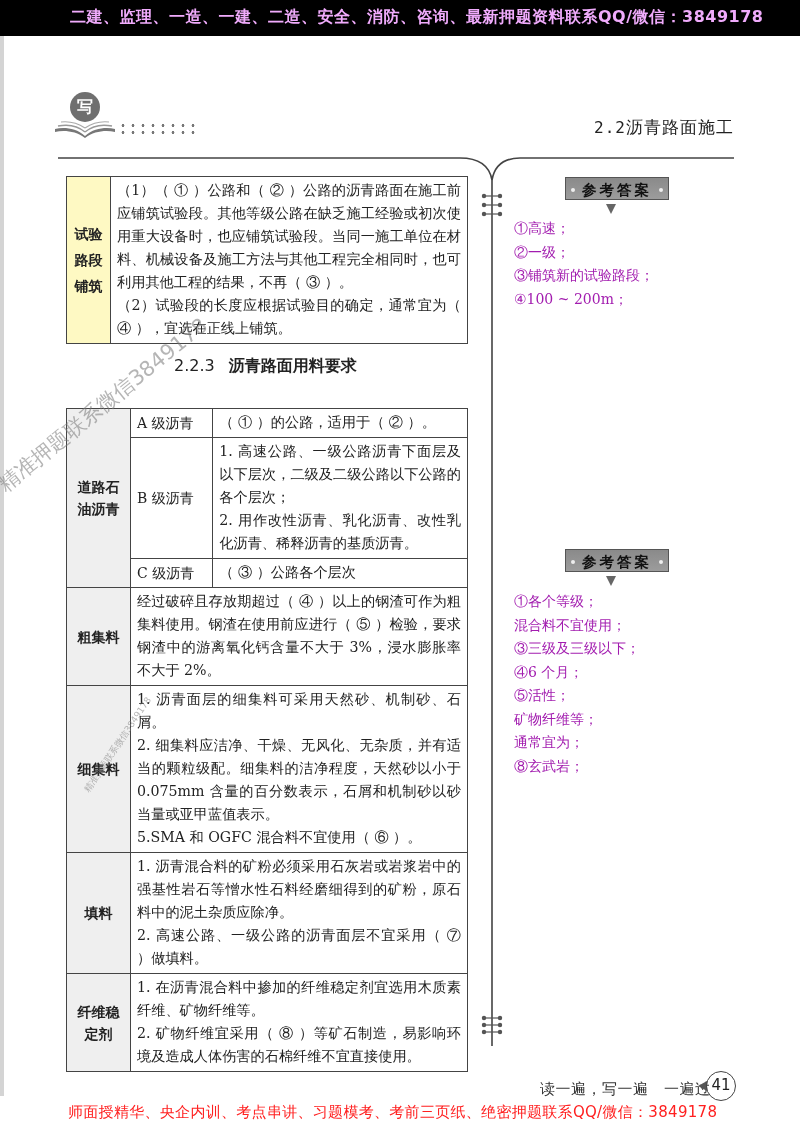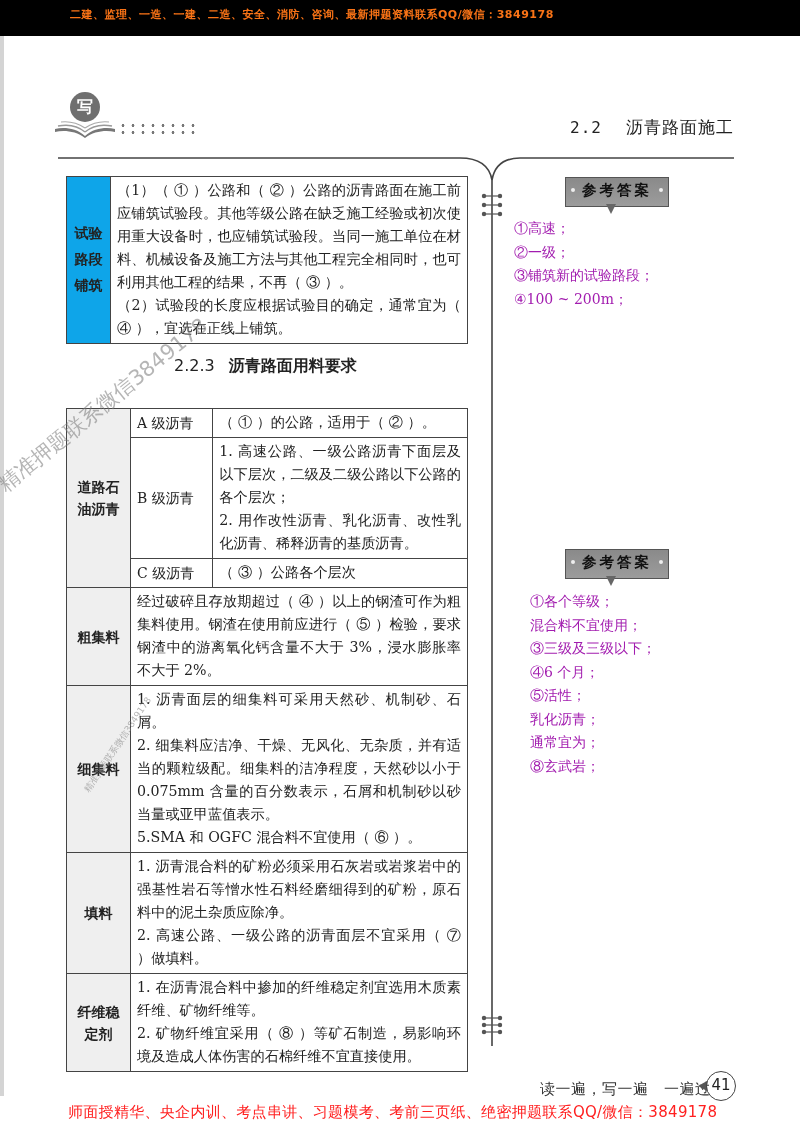--- a/index.html
+++ b/index.html
@@ -1,51 +1,51 @@
 <!DOCTYPE html>
 <html><head>
 <meta charset="utf-8">
 <style>
   * { box-sizing: border-box; margin: 0; padding: 0; }
   html, body { width: 800px; height: 1132px; background: #fff; overflow: hidden; }
   body { position: relative; font-family: "DejaVu Serif", "Liberation Serif", serif; color: #222; }
 
   .top-banner { position: absolute; left: 0; top: 0; width: 800px; height: 36px; background: #000; }
-  .top-banner-text { position: absolute; left: 70px; top: 7px; color: #f97316; font-family: "DejaVu Sans", sans-serif; font-weight: bold; font-size: 11px; letter-spacing: 0.5px; white-space: nowrap; }
+  .top-banner-text { position: absolute; left: 70px; top: 7px; color: #f0abfc; font-family: "DejaVu Sans", sans-serif; font-weight: bold; font-size: 16px; letter-spacing: 0.5px; white-space: nowrap; }
 
   .left-edge { position: absolute; left: 0; top: 36px; width: 4px; height: 1060px; background: #d4d4d4; }
 
   
   .logo { position: absolute; left: 54px; top: 92px; width: 62px; height: 48px; }
   .logo-circle { position: absolute; left: 16px; top: 0; width: 30px; height: 30px; border-radius: 50%; background: #6f6f6f; color: #fff; font-size: 16px; font-weight: bold; text-align: center; line-height: 30px; }
   .logo-book { position: absolute; left: 0; top: 24px; width: 62px; height: 22px; }
   .dots { position: absolute; left: 118px; top: 122px; width: 80px; height: 14px;
     background-image: radial-gradient(circle, #777 1.3px, transparent 1.6px);
     background-size: 10px 7px; }
   .section-title { position: absolute; right: 66px; top: 116px; font-family: "DejaVu Sans", sans-serif; font-size: 17px; color: #222; letter-spacing: 1px; }
-  .section-num { margin-right: 24px; font-family: "DejaVu Sans Mono", monospace; font-size: 16px; }
+  .section-num { margin-right: 0; font-family: "DejaVu Sans Mono", monospace; font-size: 16px; }
 
   .divider-svg { position: absolute; left: 0; top: 140px; width: 800px; height: 960px; pointer-events: none; }
 
   
   table.kt { position: absolute; border-collapse: collapse; font-size: 14.2px; line-height: 23px; }
   table.kt td { border: 1.4px solid #444; vertical-align: middle; }
-  td.cat { background: #0ea5e9; font-family: Liberation Mono, monospace; font-weight: bold; font-size: 14px; text-align: center; line-height: 26px; width: 44px; }
+  td.cat { background: #fef9c3; font-family: Liberation Sans, sans-serif; font-weight: bold; font-size: 14px; text-align: center; line-height: 26px; width: 44px; }
   td.cat2 { background: #efefef; font-family: "DejaVu Sans", sans-serif; font-weight: bold; font-size: 14px; text-align: center; line-height: 22px; width: 64px; }
   td.sub { text-align: left; padding: 2px 6px; white-space: nowrap; font-size: 14px; }
   td.body { padding: 2px 6px 3px 6px; text-align: justify; }
 
   .t1 { left: 66px; top: 176px; width: 402px; }
   .t2 { left: 66px; top: 408px; width: 402px; }
 
   .subhead { position: absolute; left: 174px; top: 356px; font-family: "DejaVu Sans", sans-serif; font-size: 16px; font-weight: bold; color: #222; text-align: right; }
   .subhead .num { margin-right: 14px; font-weight: normal; }
 
   
-  .ans-label { position: absolute; width: 104px; height: 30px; background: linear-gradient(#8a8a8a, #9c9c9c); border: 1px solid #555; color: #111; font-weight: bold; font-size: 14.5px; text-align: center; line-height: 24px; letter-spacing: 3px; }
+  .ans-label { position: absolute; width: 104px; height: 23px; background: linear-gradient(#8a8a8a, #9c9c9c); border: 1px solid #555; color: #111; font-weight: bold; font-size: 14.5px; text-align: center; line-height: 24px; letter-spacing: 3px; }
   .ans-label::before, .ans-label::after { content: ""; position: absolute; top: 10px; width: 4px; height: 4px; border-radius: 50%; background: #eee; }
   .ans-label::before { left: 5px; }
   .ans-label::after { right: 5px; }
   .ans-tail { position: absolute; width: 0; height: 0; border-left: 5px solid transparent; border-right: 5px solid transparent; border-top: 10px solid #666; }
   .ans-list { position: absolute; list-style: none; font-size: 14px; line-height: 23.5px; color: #a21caf; }
 
   .pager-text { position: absolute; left: 540px; top: 1080px; font-size: 15px; color: #333; letter-spacing: 0.5px; }
   .page-num { position: absolute; left: 706px; top: 1071px; width: 30px; height: 30px; border: 1.6px solid #444; border-radius: 50%; text-align: center; line-height: 27px; font-family: "DejaVu Sans", sans-serif; font-size: 15px; color: #222; }
   .page-arrow { position: absolute; left: 698px; top: 1081px; width: 0; height: 0; border-top: 5px solid transparent; border-bottom: 5px solid transparent; border-right: 9px solid #555; }
 
@@ -187,27 +187,27 @@
     <td class="body" colspan="2">
       <div>1. 在沥青混合料中掺加的纤维稳定剂宜选用木质素纤维、矿物纤维等。</div>
       <div>2. 矿物纤维宜采用（ ⑧ ）等矿石制造，易影响环境及造成人体伤害的石棉纤维不宜直接使用。</div>
     </td>
   </tr>
 </tbody>
   </table>
 
 <div class="ans-label" style="left:565px; top:549px;">参考答案</div>
 <div class="ans-tail" style="left:606px; top:576px;"></div>
-<ul class="ans-list" style="left:514px; top:590px;margin-left:16px;">
+<ul class="ans-list" style="left:514px; top:590px;">
   <li>①各个等级；</li>
   <li>混合料不宜使用；</li>
   <li>③三级及三级以下；</li>
   <li>④6 个月；</li>
   <li>⑤活性；</li>
-  <li>乳化沥青；</li>
+  <li>矿物纤维等；</li>
   <li>通常宜为；</li>
   <li>⑧玄武岩；</li>
 </ul>
 
 <div class="pager-text">读一遍，写一遍　一遍过</div>
 <div class="page-arrow"></div>
 <div class="page-num">41</div>
 <div class="footer-ad">师面授精华、央企内训、考点串讲、习题模考、考前三页纸、绝密押题联系QQ/微信：3849178</div>
 
 <div class="wm wm1">精准押题联系微信3849178</div>

